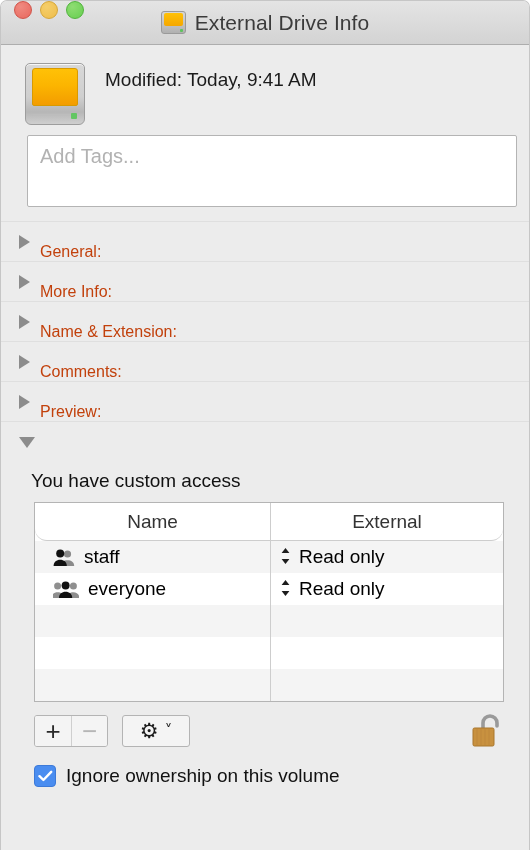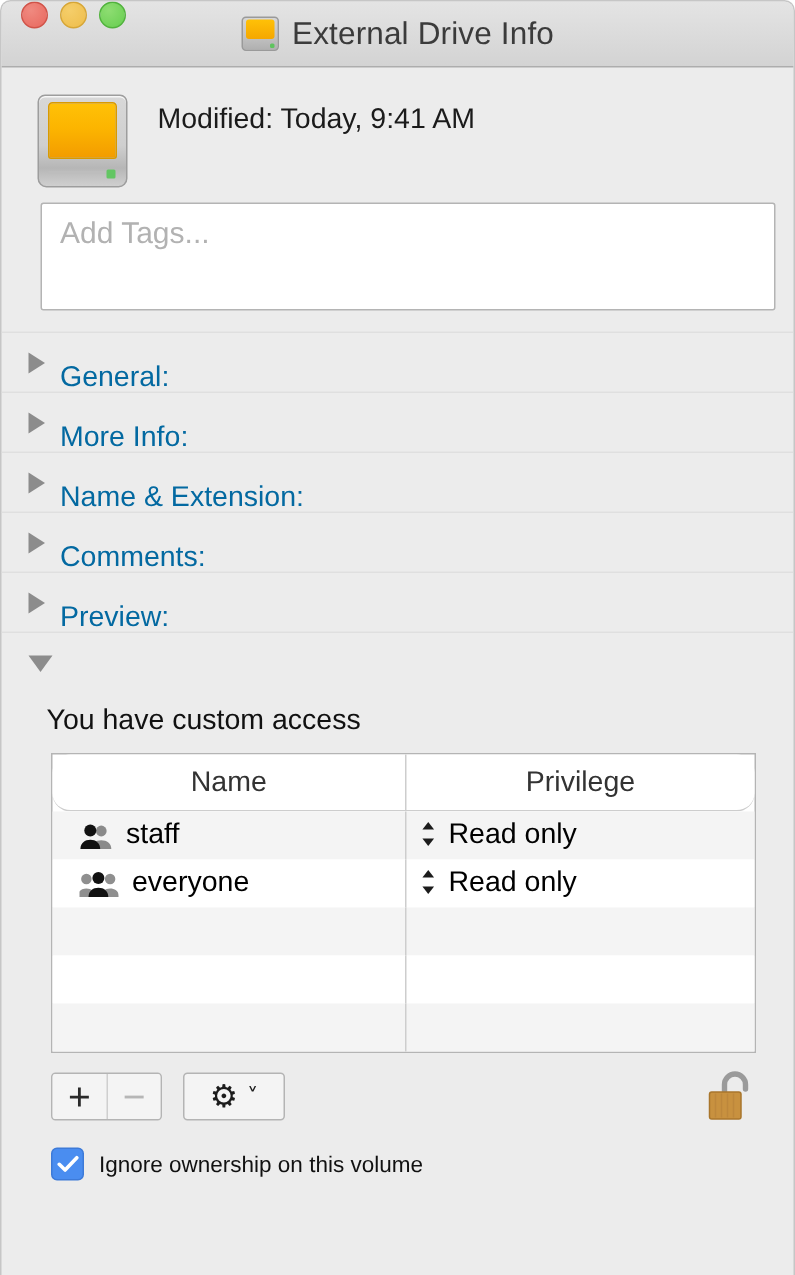--- a/index.html
+++ b/index.html
@@ -155,22 +155,22 @@
     border-left: 11px solid #8c8c8c;
     flex: none;
   }
   .tri.open {
     border-left: 8px solid transparent;
     border-right: 8px solid transparent;
     border-top: 11px solid #8c8c8c;
     border-bottom: none;
   }
   .section-label {
-    font-size: 19px;
-    color: #0369a1;
+    font-size: 16px;
+    color: #c2410c;
     margin-top: 21px;
   }
 
   
   .sharing { border-top: 1px solid #dfdfdf; padding-bottom: 4px; }
   .sharing-head {
     display: flex; align-items: center; gap: 10px;
     height: 40px; padding-left: 18px;
   }
   .custom-access {
@@ -287,21 +287,21 @@
   }
   .checkbox {
     width: 22px; height: 22px;
     border-radius: 4px;
     background: #4a8df0;
     border: 1px solid #3d7ad8;
     display: flex; align-items: center; justify-content: center;
     flex: none;
   }
   .checkbox svg { display: block; }
-  .check-label { font-size: 15px; color: #111; }
+  .check-label { font-size: 19px; color: #111; }
 </style>
 </head>
 <body>
 
 <div class="window">
 
   <div class="titlebar">
     <div class="traffic">
       <span class="light red"></span>
       <span class="light yellow"></span>
@@ -360,21 +360,21 @@
     <div class="sharing-head">
       <span class="tri open"></span>
     </div>
     <div class="custom-access">You have custom access</div>
 
     <div class="table-wrap">
       <div class="perm-table">
 
         <div class="perm-header">
           <div class="cell col-name">Name</div>
-          <div class="cell col-priv">Privilege</div>
+          <div class="cell col-priv">External</div>
         </div>
 
 
         <div class="perm-row even">
           <div class="name-cell">
             <svg class="uicon" width="22" height="19" viewBox="0 0 22 19">
               <circle cx="14.5" cy="6" r="3.6" fill="#8a8a8a"></circle>
               <path d="M7.8 18c0-3.8 3-5.8 6.7-5.8s6.7 2 6.7 5.8z" fill="#8a8a8a"></path>
               <circle cx="7.2" cy="5.6" r="4" fill="#111"></circle>
               <path d="M0.6 18c0-4 3-6.2 6.6-6.2s6.6 2.2 6.6 6.2z" fill="#111"></path>

